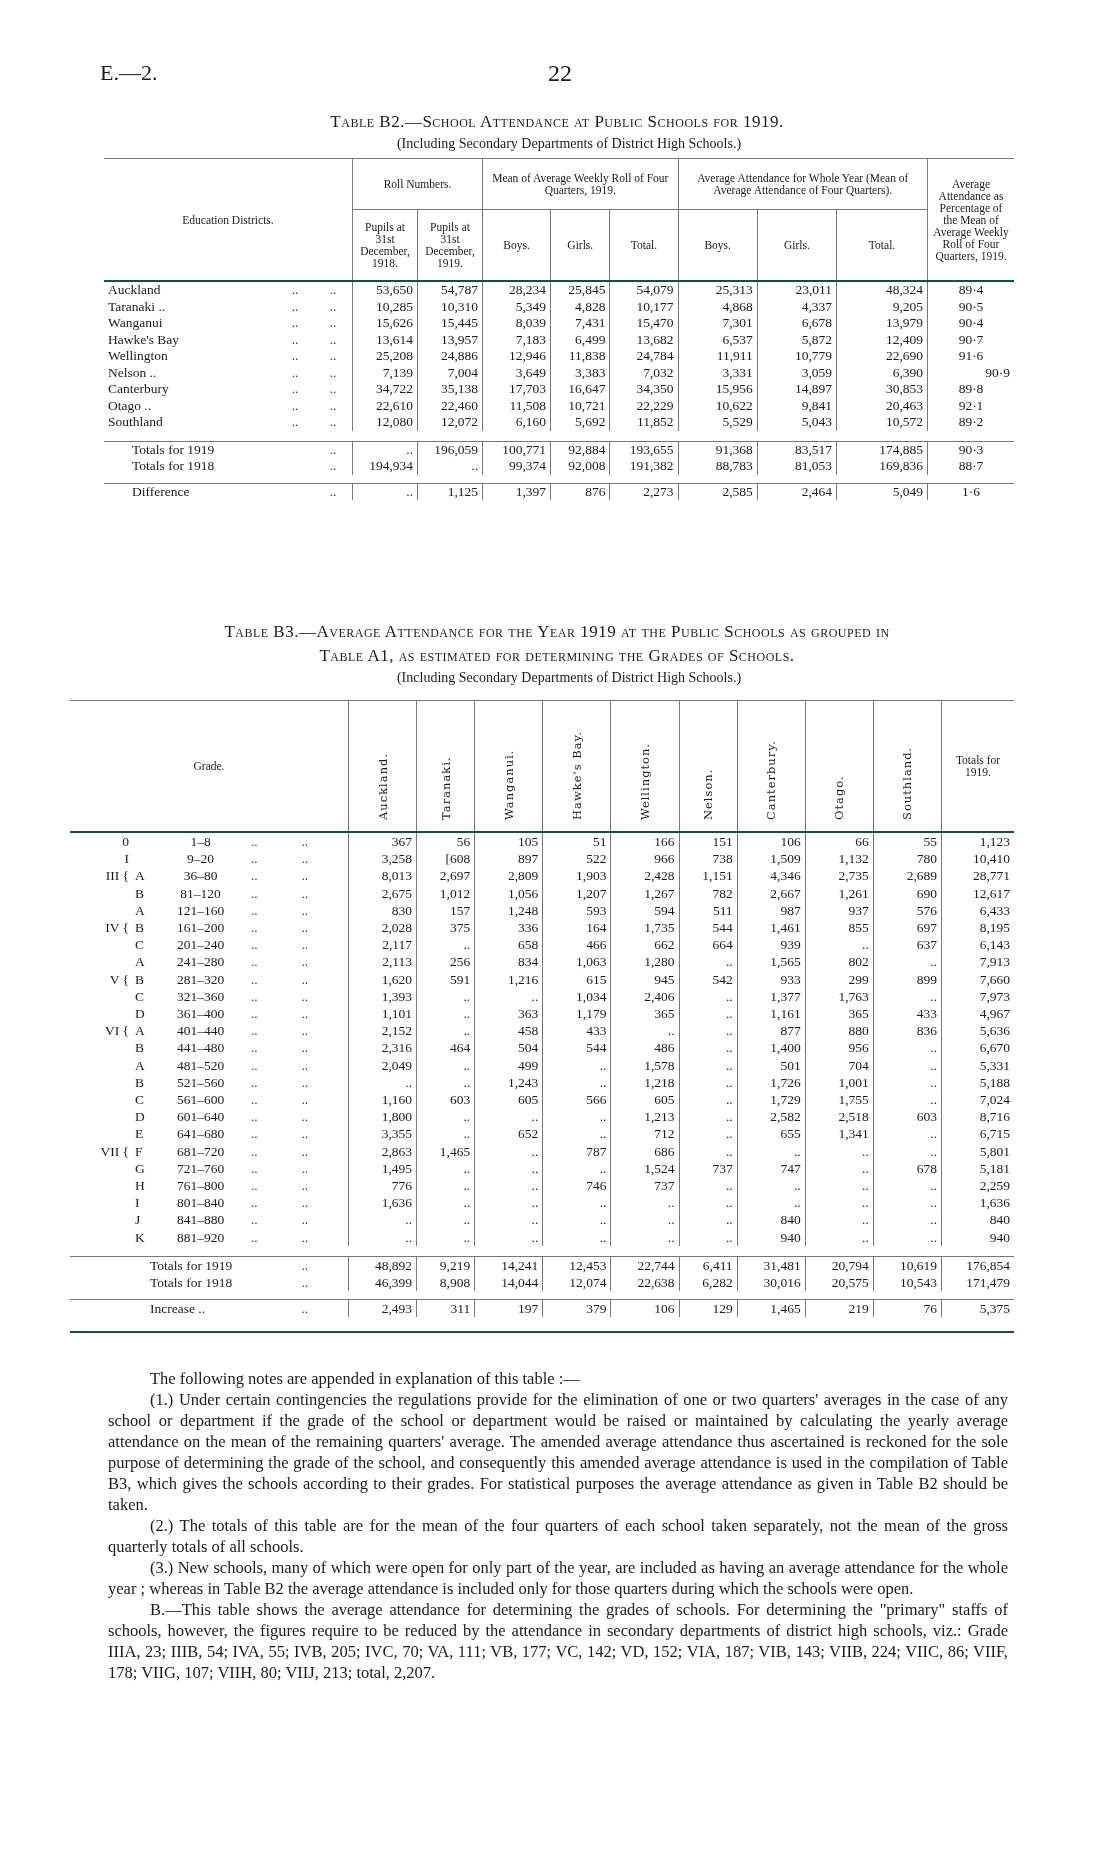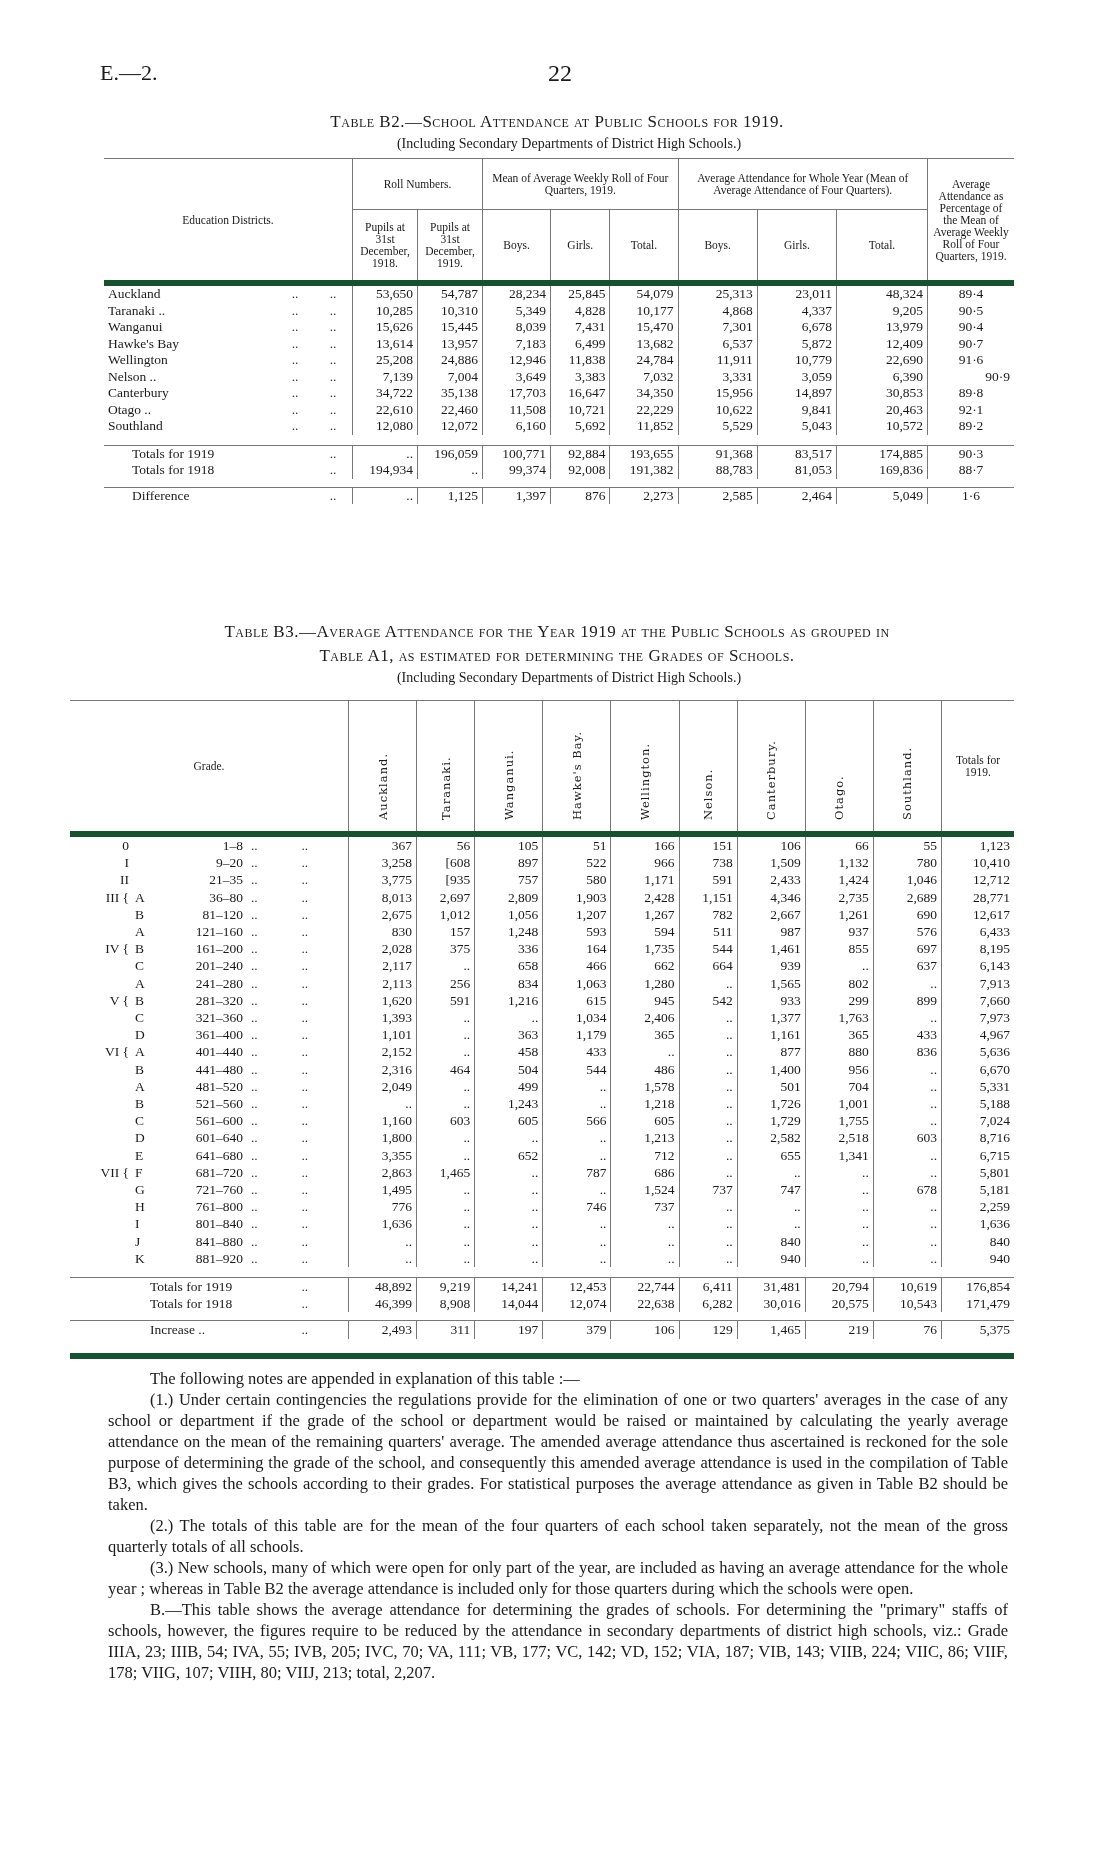--- a/index.html
+++ b/index.html
@@ -8,34 +8,34 @@
   .page-ref { position: absolute; left: 100px; top: 60px; font-size: 22px; }
   .page-num { position: absolute; left: 548px; top: 60px; font-size: 24px; }
   .title { position: absolute; left: 0; width: 1114px; text-align: center; font-variant: small-caps; font-size: 17px; letter-spacing: 0.5px; }
   .subtitle { position: absolute; left: 0; width: 1114px; text-align: center; font-size: 14px; padding-left: 12px; }
   table { border-collapse: collapse; position: absolute; font-size: 13.5px; }
   td, th { padding: 0 4px; font-weight: normal; }
   .num { text-align: right; }
   .hdr { font-size: 11.5px; line-height: 12px; text-align: center; vertical-align: middle; }
   .vl { border-left: 1px solid #777; }
   .top-rule { border-top: 1px solid #777; }
-  .bot-rule { border-bottom: 6px solid #14532d; }
+  .bot-rule { border-bottom: 2px solid #14532d; }
   .dots { color: #333; }
   
   #b2 { left: 104px; top: 158px; width: 910px; }
   #b2 td { height: 16.5px; line-height: 16.5px; }
   #b2 .dist { width: 140px; text-align: left; }
   #b2 .dd { width: 30px; text-align: center; }
   
   #b3 { left: 70px; top: 700px; width: 944px; }
   #b3 td { height: 17.2px; line-height: 17.2px; }
   .vert { writing-mode: vertical-rl; transform: rotate(180deg); font-family: "DejaVu Serif", serif; font-size: 11.5px; letter-spacing: 1px; height: 110px; text-align: left; display: inline-block; }
   .grade-roman { width: 52px; text-align: right; padding-right: 2px; }
   .grade-sub { width: 14px; text-align: left; }
-  .grade-range { width: 80px; text-align: right; }
+  .grade-range { width: 80px; text-align: center; }
   .notes { position: absolute; left: 108px; width: 900px; font-size: 16.5px; line-height: 21px; text-align: justify; }
   .notes p { margin: 0; }
   .indent { text-indent: 42px; }
 </style>
 </head>
 <body>
 
 <div class="page-ref">E.—2.</div>
 <div class="page-num">22</div>
 
@@ -289,37 +289,20 @@
         <td class="num vl">897</td>
         <td class="num vl">522</td>
         <td class="num vl">966</td>
         <td class="num vl">738</td>
         <td class="num vl">1,509</td>
         <td class="num vl">1,132</td>
         <td class="num vl">780</td>
         <td class="num vl">10,410</td>
       </tr>
       <tr>
-        <td class="grade-roman">II</td>
-        <td class="grade-sub"></td>
-        <td class="grade-range">21–35</td>
-        <td class="dots" style="width: 40px;">..</td>
-        <td class="dots" style="width: 40px;">..</td>
-        <td class="num vl">3,775</td>
-        <td class="num vl">[935</td>
-        <td class="num vl">757</td>
-        <td class="num vl">580</td>
-        <td class="num vl">1,171</td>
-        <td class="num vl">591</td>
-        <td class="num vl">2,433</td>
-        <td class="num vl">1,424</td>
-        <td class="num vl">1,046</td>
-        <td class="num vl">12,712</td>
-      </tr>
-      <tr>
         <td class="grade-roman">III {</td>
         <td class="grade-sub">A</td>
         <td class="grade-range">36–80</td>
         <td class="dots" style="width: 40px;">..</td>
         <td class="dots" style="width: 40px;">..</td>
         <td class="num vl">8,013</td>
         <td class="num vl">2,697</td>
         <td class="num vl">2,809</td>
         <td class="num vl">1,903</td>
         <td class="num vl">2,428</td>

